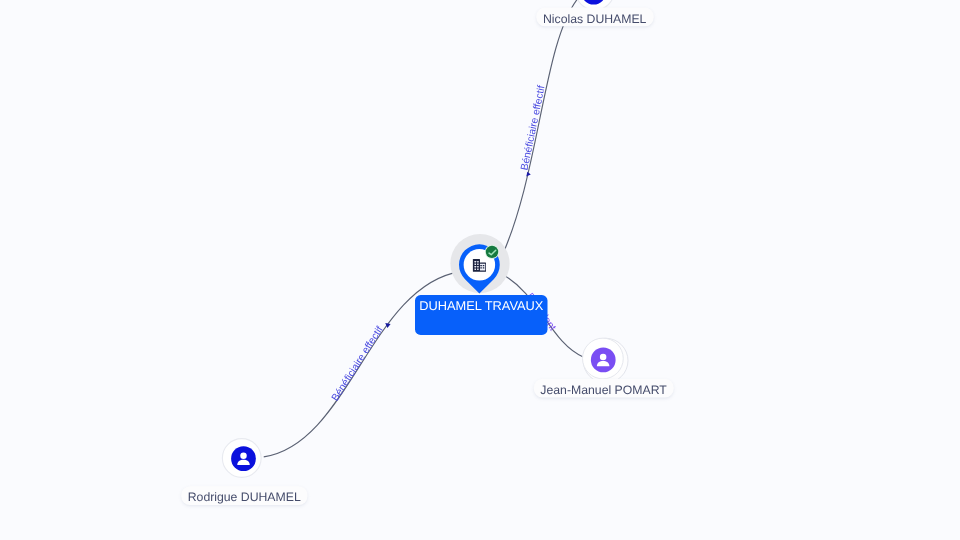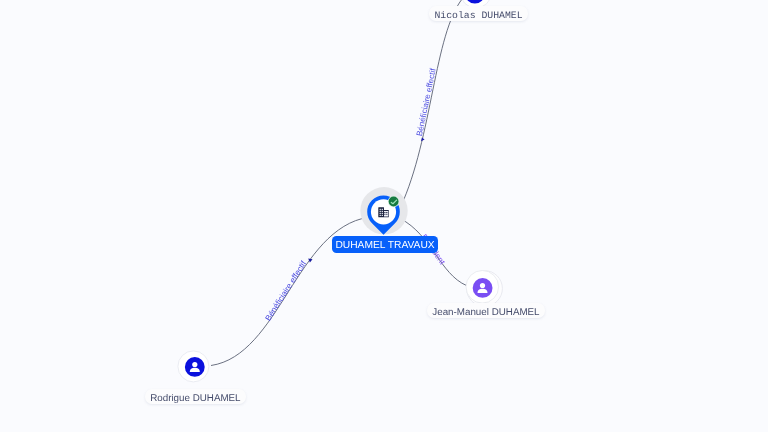--- a/index.html
+++ b/index.html
@@ -5,21 +5,21 @@
   html,body{margin:0;padding:0;}
   body{width:768px;height:432px;overflow:hidden;background:#fafbfe;
        font-family:"Liberation Sans",sans-serif;
        -webkit-font-smoothing:antialiased;text-rendering:geometricPrecision;}
   #stage{position:relative;width:768px;height:432px;background:#fafbfe;overflow:hidden;}
   svg.layer{position:absolute;left:0;top:0;width:768px;height:432px;}
   .nodelabel{position:absolute;background:#fcfcfd;border-radius:7px;color:#454c6b;
      font-size:9.8px;white-space:nowrap;padding:0 5.5px;height:15px;line-height:19.5px;
      box-shadow:0 1px 2.5px rgba(96,106,148,.13);}
   .complabel{position:absolute;background:#0760fa;border-radius:4.5px;color:#fff;
-     font-size:10.25px;white-space:nowrap;padding:0 3.4px;height:17px;line-height:19.5px;}
+     font-size:10.25px;white-space:nowrap;padding:0 3.4px;height:32px;line-height:19.5px;}
 </style>
 </head>
 <body>
 
 <div id="stage">
 
  <svg class="layer" viewBox="0 0 768 432">
   <defs>
    <path id="p-e1" d="M 400.8 206.5 C 432.3 137.5 434.3 33.8 462.5 -1.5"></path>
    <path id="p-e2" d="M 368.3 217.3 C 296.8 228.4 279.1 355.5 211.0 365.5"></path>
@@ -102,17 +102,17 @@
     <circle cx="193.4" cy="366.4" r="15.5" fill="#fff" stroke="#e8eaf0" stroke-width="0.9"></circle>
     <circle cx="194.8" cy="366.9" r="9.9" fill="#0b11dd"></circle>
     <g fill="#fff" transform="translate(194.8,367.0)">
       <circle cx="0" cy="-2.5" r="2.6"></circle>
       <path d="M -5.0 5.0 C -5.0 2.0 -2.8 0.7 0 0.7 C 2.8 0.7 5.0 2.0 5.0 5.0 Z"></path>
     </g>
   </g>
  </svg>
 
  <div class="complabel" style="left:332px;top:236.2px;">DUHAMEL TRAVAUX</div>
- <div class="nodelabel" style="left:428.9px;top:6.2px;font-family:Liberation Mono, monospace;">Nicolas DUHAMEL</div>
- <div class="nodelabel" style="left:426.8px;top:302.6px;">Jean-Manuel DUHAMEL</div>
+ <div class="nodelabel" style="left:428.9px;top:6.2px;">Nicolas DUHAMEL</div>
+ <div class="nodelabel" style="left:426.8px;top:302.6px;">Jean-Manuel POMART</div>
  <div class="nodelabel" style="left:144.7px;top:389px;">Rodrigue DUHAMEL</div>
 
 </div>
 
 </body></html>

